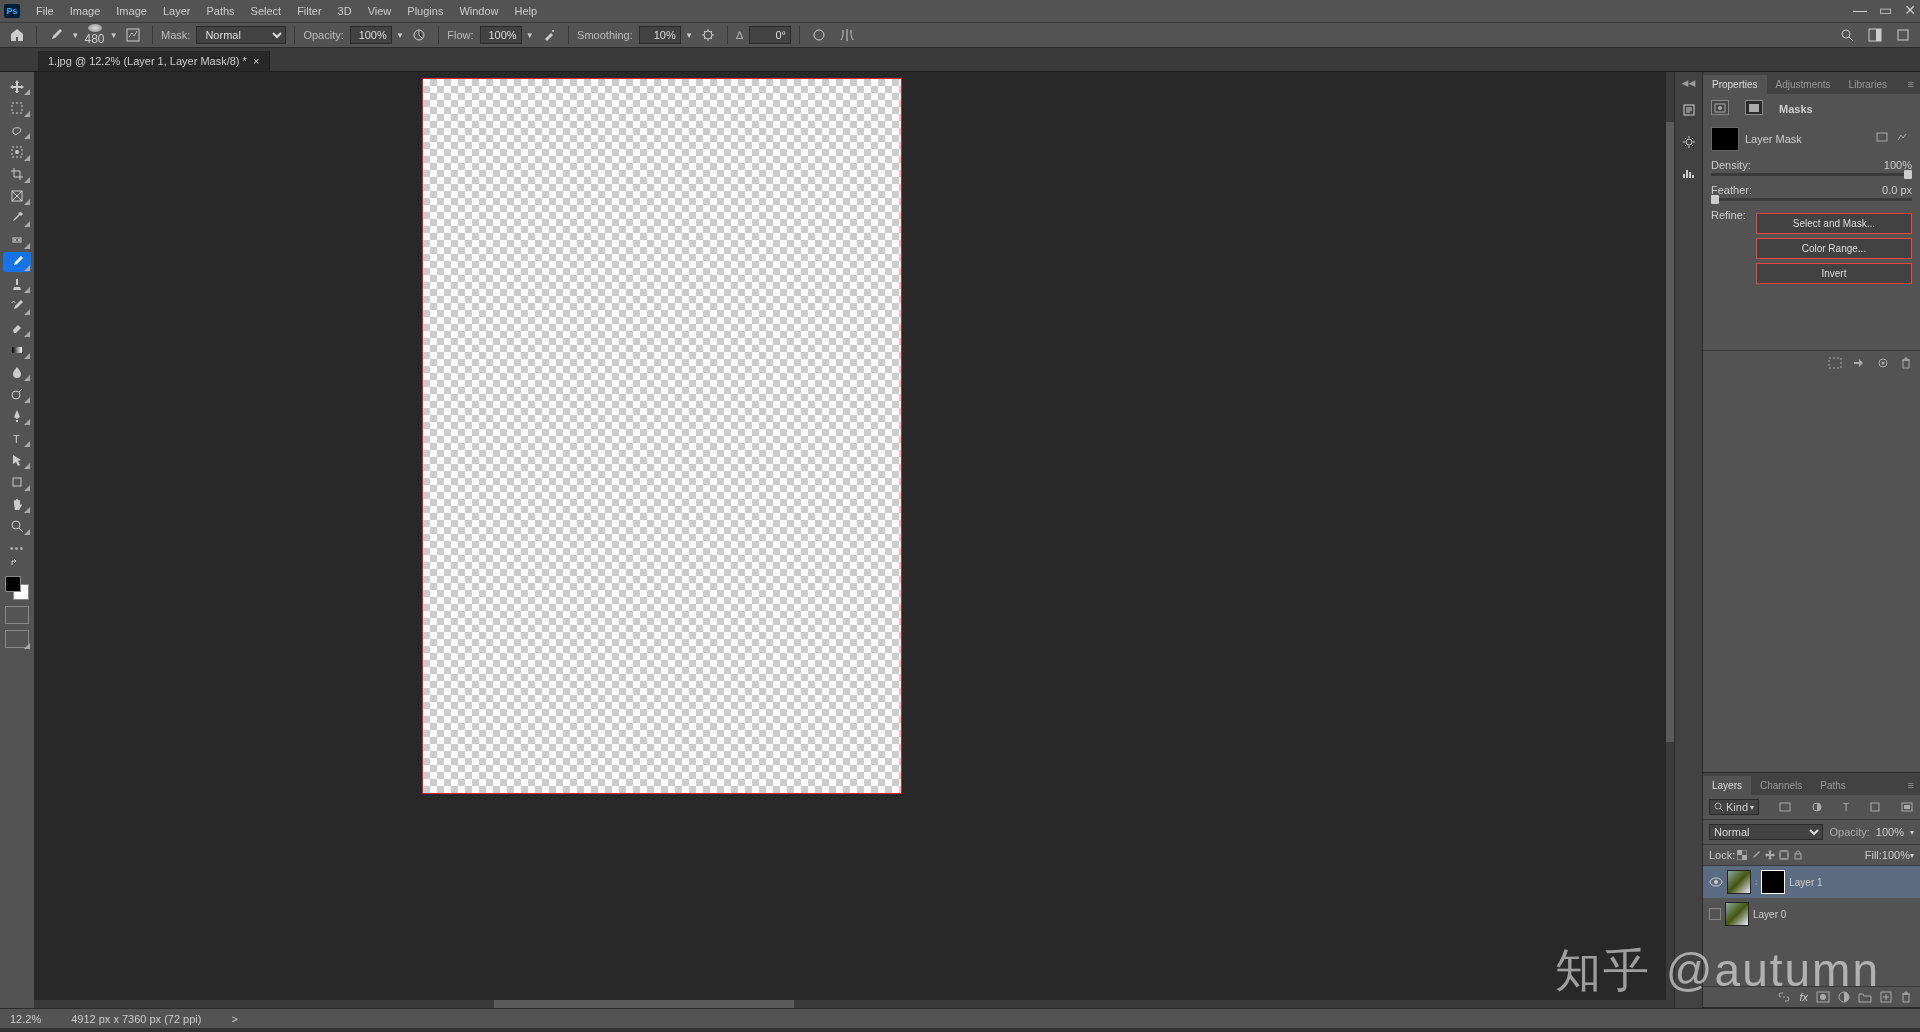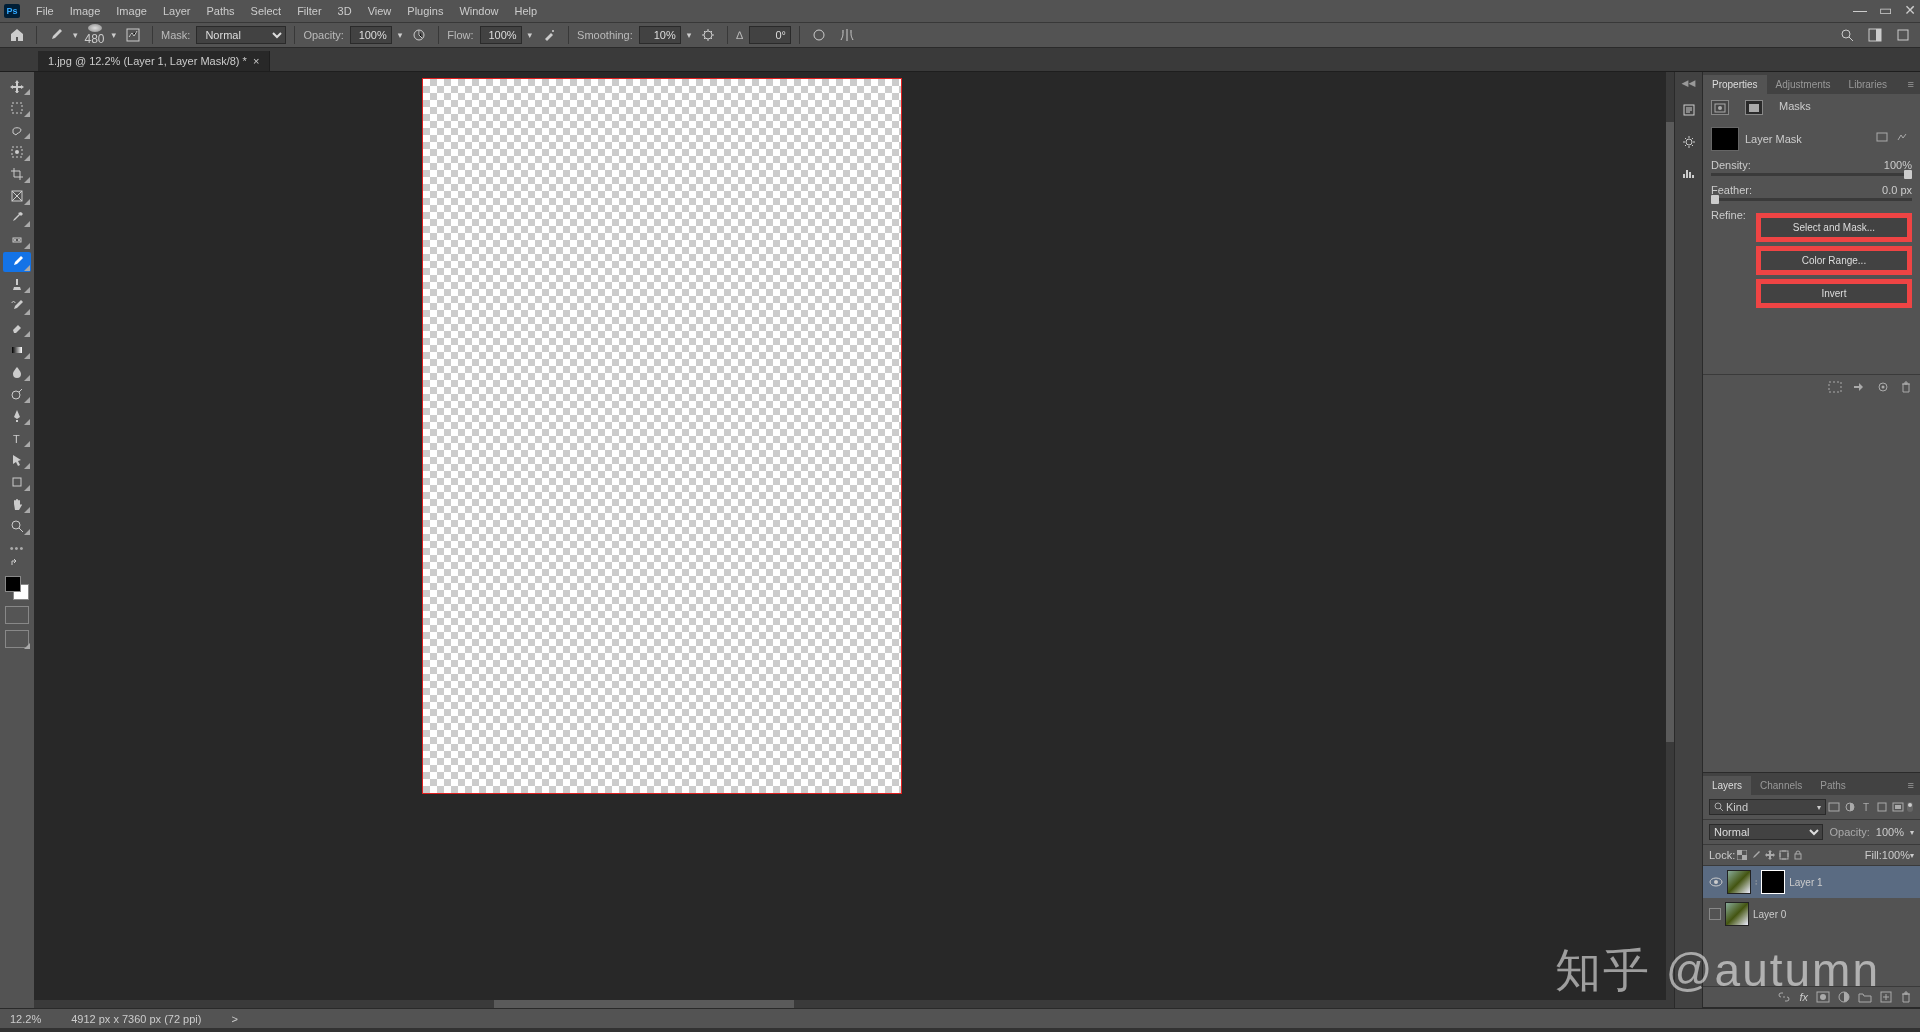--- a/index.html
+++ b/index.html
@@ -47,31 +47,31 @@
 .paneltabs .menu{ margin-left:auto; padding:4px 6px; color:#999; cursor:pointer; }
 .panelbody{ padding:6px 8px; }
 .color-panel .panelbody{ height:76px; display:flex; gap:6px; align-items:flex-start; }
 .color-panel .fgbg{ width:26px; height:26px; position:relative; }
 .color-panel .fgbg .fg{ position:absolute; left:0; top:0; width:18px; height:18px; background:#000; border:1px solid #888; }
 .color-panel .fgbg .bg{ position:absolute; right:0; bottom:0; width:18px; height:18px; background:#fff; border:1px solid #888; }
 .color-panel .gradbox{ flex:1; height:56px; background:linear-gradient(to bottom, rgba(255,255,255,1), rgba(255,255,255,0) 50%, rgba(0,0,0,0) 50%, rgba(0,0,0,1)), linear-gradient(to right,#000,#f00); position:relative; }
 .color-panel .huebar{ width:10px; height:56px; background:linear-gradient(to bottom,#f0f,#f00,#ff0,#0f0,#0ff,#00f,#f0f); }
 .props-panel .panelbody{ font-size:10px; }
 .props-panel .row{ display:flex; align-items:center; gap:6px; margin-bottom:8px; }
-.props-panel .masksrow{ display:flex; align-items:flex-start; gap:16px; }
+.props-panel .masksrow{ display:flex; align-items:flex-end; gap:16px;font-weight:bold; }
 .props-panel .masksrow .sq{ width:18px; height:15px; border:1px solid #888; background:#444; display:flex; align-items:center; justify-content:center; }
 .props-panel .thumb{ width:28px; height:24px; background:#000; border:1px solid #666; }
 .props-panel .slider{ display:flex; justify-content:space-between; align-items:center; font-size:10px; margin-top:6px; }
 .props-panel .track{ height:3px; background:#3a3a3a; position:relative; margin-top:2px; margin-bottom:8px; }
 .props-panel .track .knob{ position:absolute; top:-3px; width:8px; height:9px; background:#ccc; border-radius:1px; }
-.props-panel .refbtn{ display:block; width:100%; background:#424242; border:5px solid #ef4444; color:#ddd; text-align:center; padding:4px; margin-top:4px; font-size:10px; cursor:pointer; }
+.props-panel .refbtn{ display:block; width:100%; background:#424242; border:1px solid #ef4444; color:#ddd; text-align:center; padding:4px; margin-top:4px; font-size:10px; cursor:pointer; }
 .props-panel .refrow{ display:flex; align-items:flex-start; gap:10px; margin-top:8px; }
 .props-panel .refrow .btns{ flex:1; }
 .props-panel .footer{ display:flex; justify-content:flex-end; gap:10px; padding:6px 8px; border-top:1px solid #3a3a3a; margin-top:60px; }
-.layers-panel .filterbar{ display:flex; gap:0; align-items:center; padding:4px 6px; border-bottom:1px solid #3a3a3a; }
+.layers-panel .filterbar{ display:flex; gap:20px; align-items:center; padding:4px 6px; border-bottom:1px solid #3a3a3a; }
 .layers-panel .filterbar .kind{ display:flex; align-items:center; gap:2px; background:#424242; border:1px solid #2a2a2a; padding:1px 4px; flex:1; }
 .layers-panel .filterbar .fib{ width:16px; height:16px; display:flex; align-items:center; justify-content:center; font-size:10px; color:#aaa; cursor:pointer; }
 .layers-panel .blendrow{ display:flex; align-items:center; padding:4px 6px; gap:6px; font-size:10px; border-bottom:1px solid #3a3a3a; }
 .layers-panel .blendrow select{ background:#424242; border:1px solid #2a2a2a; color:#ddd; flex:1; height:16px; }
 .layers-panel .blendrow .oplbl{ color:#aaa; }
 .layers-panel .lockrow{ display:flex; align-items:center; gap:0; padding:3px 6px; font-size:10px; border-bottom:1px solid #3a3a3a; }
 .layers-panel .lockrow .lib{ width:14px; height:14px; display:flex; align-items:center; justify-content:center; color:#aaa; cursor:pointer; }
 .layers-panel .layerlist{ height:120px; background:#535353; }
 .layers-panel .layer{ display:flex; align-items:center; height:32px; padding:0 6px; gap:4px; cursor:pointer; }
 .layers-panel .layer.selected{ background:#5a6b82; }

